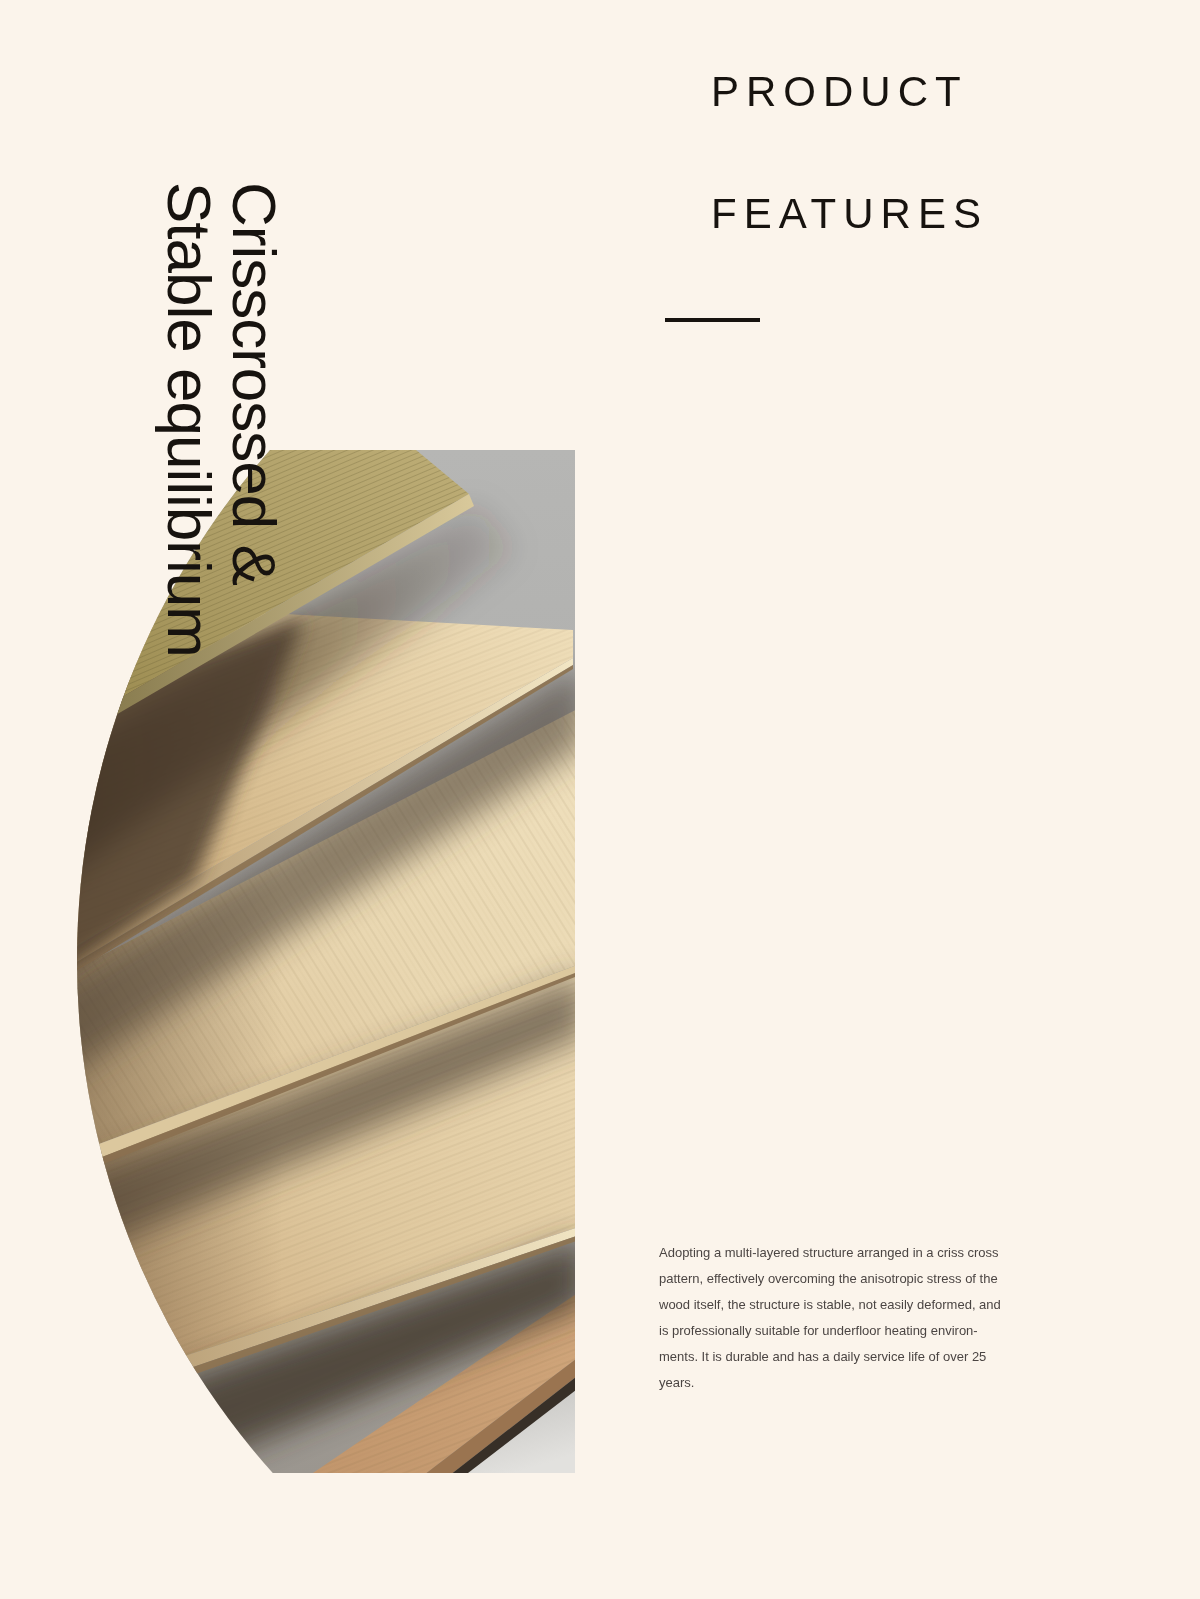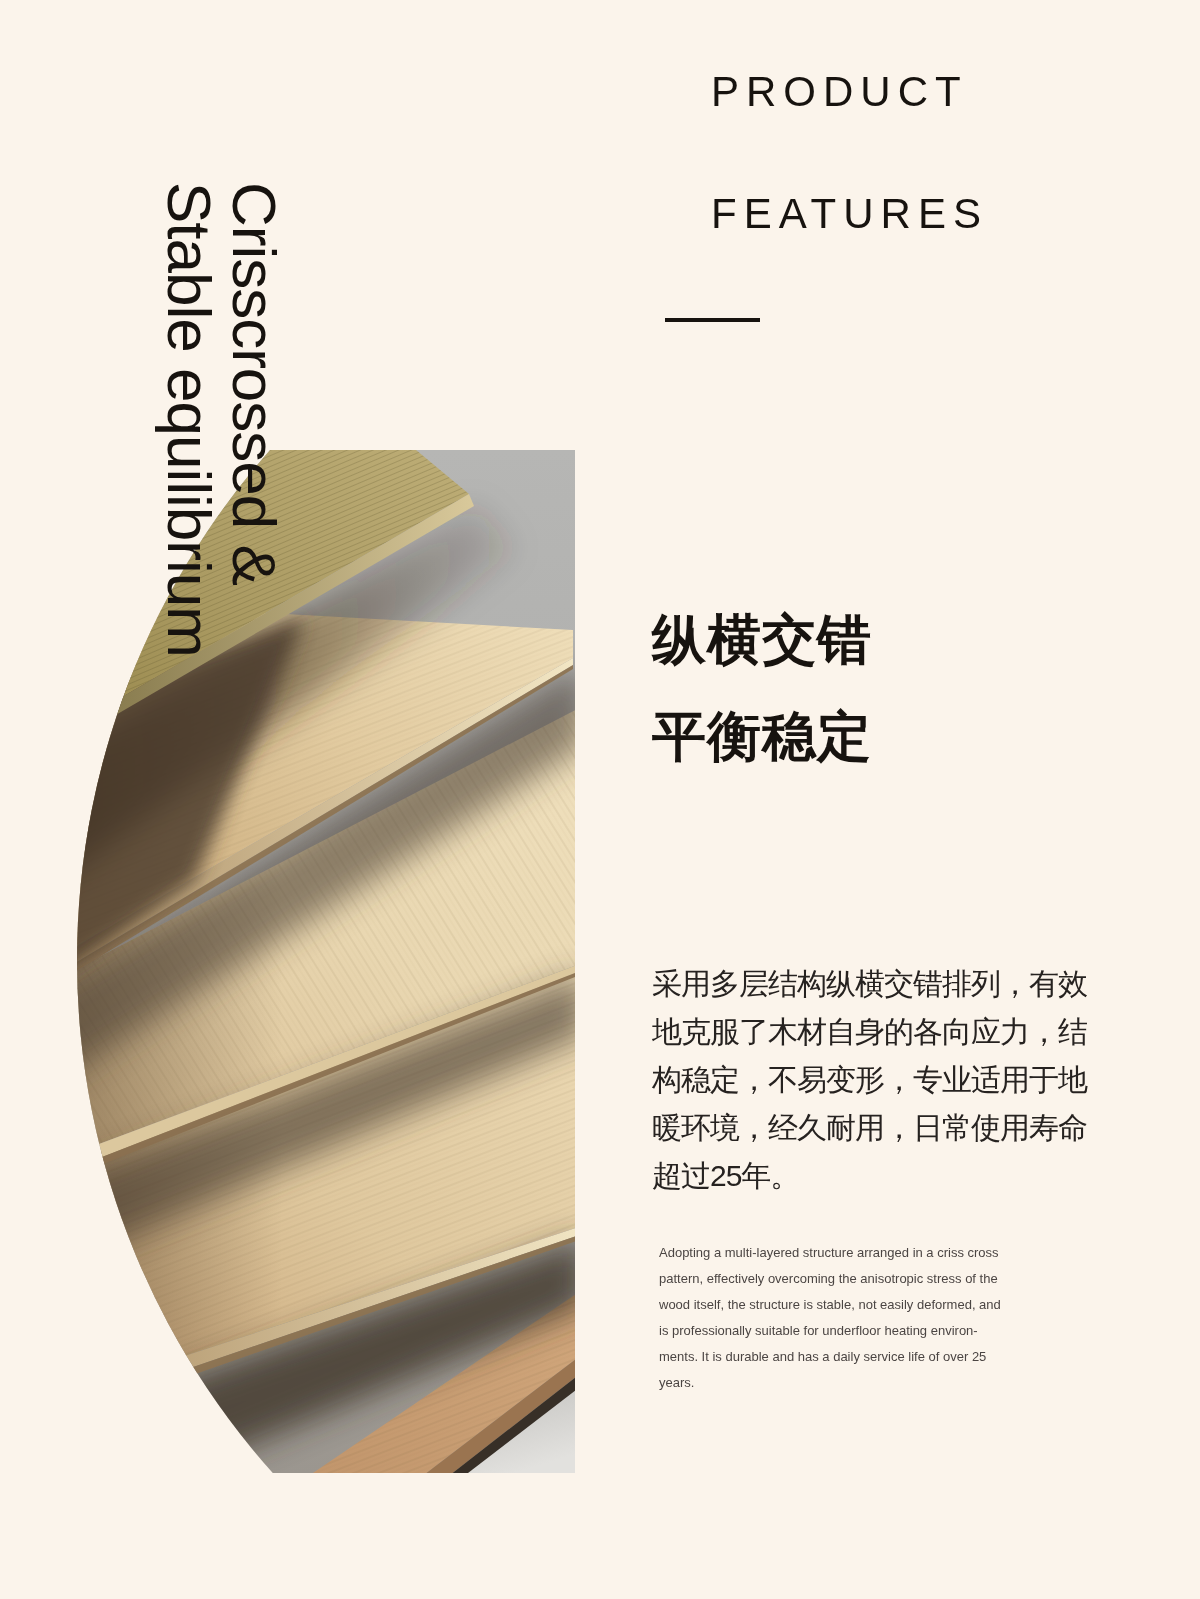--- a/index.html
+++ b/index.html
@@ -171,30 +171,21 @@
 
   <div class="vertical-heading">
     <span>Crisscrossed &amp;</span>
     <span>Stable equilibrium</span>
   </div>
 
   <div class="en-title t1">PRODUCT</div>
   <div class="en-title t2">FEATURES</div>
   <div class="divider"></div>
 
-  <div class="cn-title">
-    <div class="line1">纵横交错</div>
-    <div class="line2">平衡稳定</div>
-  </div>
 
-  <div class="zh-body">采用多层结构纵横交错排列，有效
-地克服了木材自身的各向应力，结
-构稳定，不易变形，专业适用于地
-暖环境，经久耐用，日常使用寿命
-超过25年。</div>
 
   <div class="en-body">Adopting a multi-layered structure arranged in a criss cross
 pattern, effectively overcoming the anisotropic stress of the
 wood itself, the structure is stable, not easily deformed, and
 is professionally suitable for underfloor heating environ-
 ments. It is durable and has a daily service life of over 25
 years.</div>
 
 </div>
 

